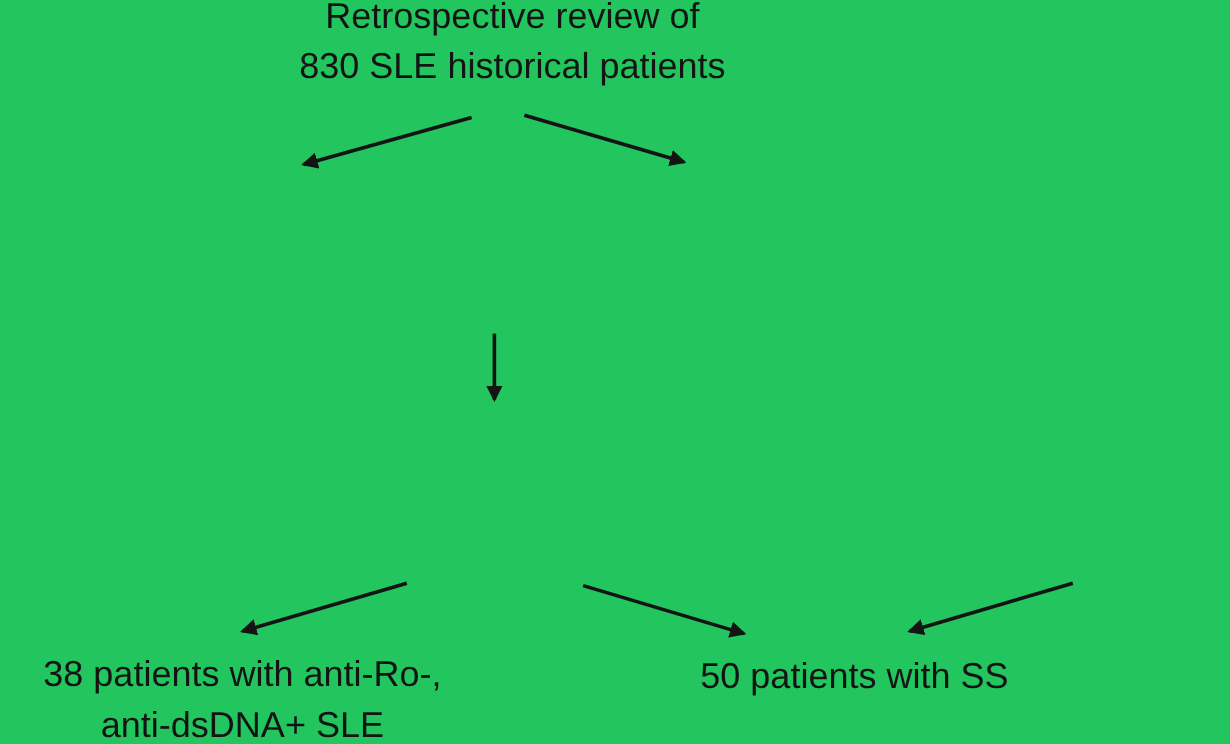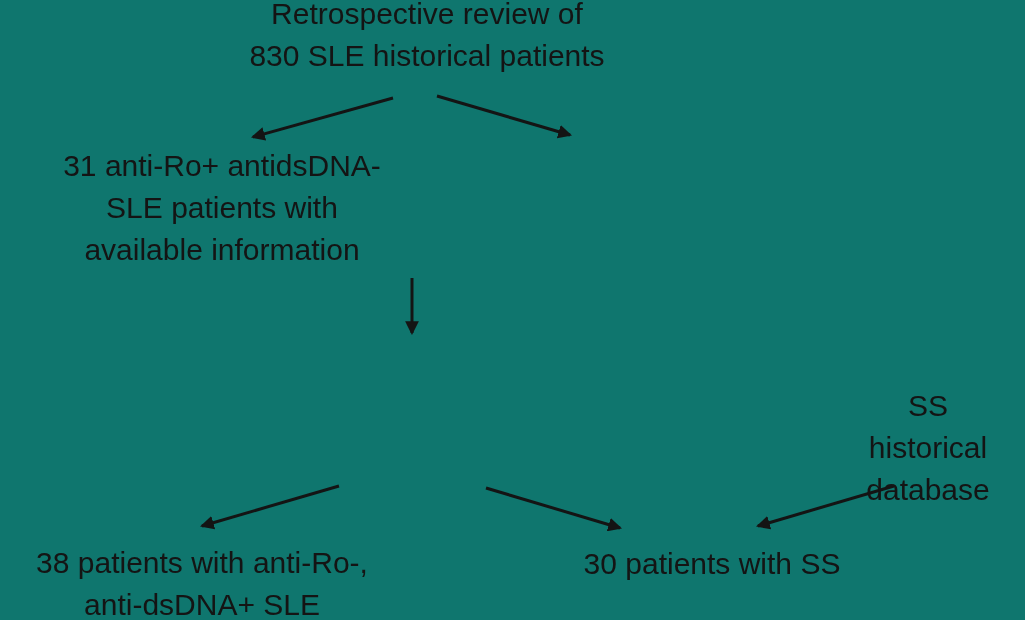--- a/index.html
+++ b/index.html
@@ -4,21 +4,21 @@
 <style>
   html, body {
     margin: 0;
     padding: 0;
     background: #ffffff;
   }
   .canvas {
     position: relative;
     width: 1025px;
     height: 620px;
-    background: #0f766e;
+    background: #22c55e;
     overflow: hidden;
     font-family: "Liberation Sans", sans-serif;
   }
   .arrows {
     position: absolute;
     left: 0;
     top: 0;
     width: 1025px;
     height: 620px;
   }
@@ -58,22 +58,17 @@
     <line x1="393" y1="98" x2="253" y2="137" marker-end="url(#ah)"></line>
     <line x1="437" y1="96" x2="570" y2="135" marker-end="url(#ah)"></line>
     <line x1="412" y1="278" x2="412" y2="333" marker-end="url(#ah)"></line>
     <line x1="339" y1="486" x2="202" y2="526" marker-end="url(#ah)"></line>
     <line x1="486" y1="488" x2="620" y2="528" marker-end="url(#ah)"></line>
     <line x1="894" y1="486" x2="758" y2="526" marker-end="url(#ah)"></line>
   </svg>
 
   <div class="node n-root">Retrospective review of
 830 SLE historical patients</div>
-  <div class="node n-sle-subset">31 anti-Ro+ antidsDNA-
-SLE patients with
-available information</div>
-  <div class="node n-ss-db">SS historical
-database</div>
   <div class="node n-control-sle">38 patients with anti-Ro-,
 anti-dsDNA+ SLE</div>
-  <div class="node n-ss-patients">30 patients with SS</div>
+  <div class="node n-ss-patients">50 patients with SS</div>
 
 </div>
 
 </body></html>

